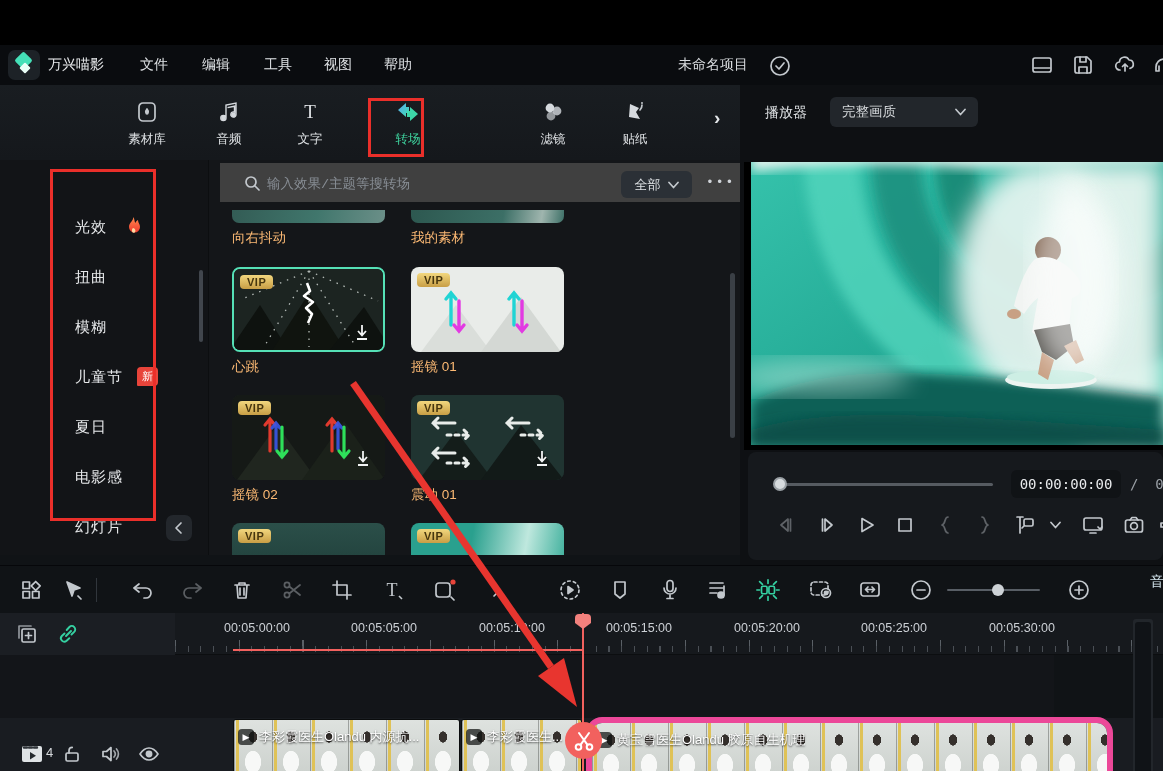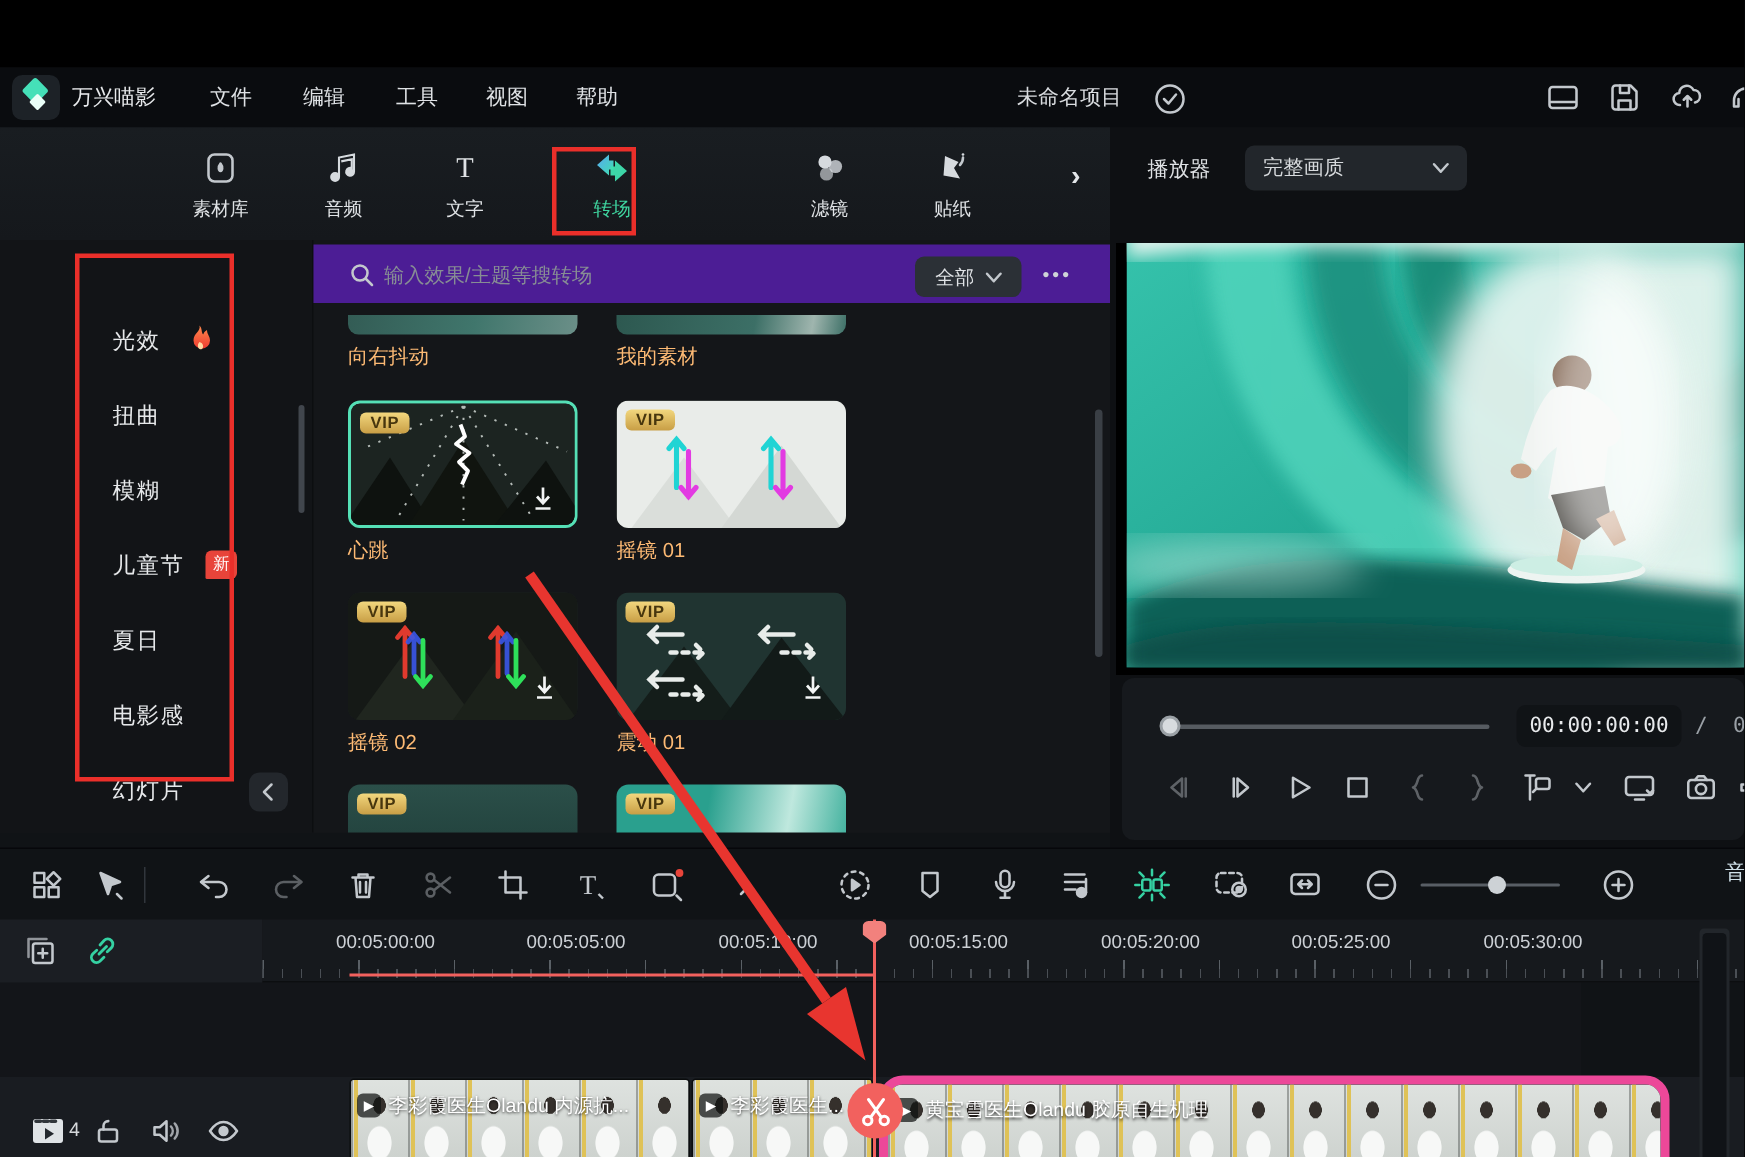--- a/index.html
+++ b/index.html
@@ -26,21 +26,21 @@
   .tab.active .t-lb { color:#3fd6a0; }
   .tabs-more { position:absolute; left:714px; top:22px; color:#e3e6e9; font-size:19px; font-weight:bold; }
 
   .sidebar { position:absolute; left:0; top:75px; width:208px; height:395px; background:#121417; }
   .side-item { position:absolute; left:75px; height:20px; font-size:15px; color:#e6e8ea; letter-spacing:1px; }
   .badge-new { position:absolute; left:137px; width:21px; height:19px; background:#e8443a; border-radius:4px 4px 4px 1px; color:#fff; font-size:11px; text-align:center; line-height:19px; }
   .side-scroll { position:absolute; left:199px; top:110px; width:4px; height:72px; background:#41464d; border-radius:2px; }
   .collapse-btn { position:absolute; left:166px; top:355px; width:26px; height:26px; background:#23272c; border-radius:7px; display:flex; align-items:center; justify-content:center; }
 
   .content { position:absolute; left:208px; top:75px; width:532px; height:395px; background:#141619; border-left:1px solid #0c0e10; }
-  .searchrow { position:absolute; left:0; top:3px; width:532px; height:39px; background:#4c1d95; display:flex; align-items:center; }
+  .searchrow { position:absolute; left:11px; top:3px; width:532px; height:39px; background:#404040; display:flex; align-items:center;font-family:Liberation Mono, monospace; }
   .search-ph { position:absolute; left:47px; top:12px; color:#878d94; font-size:13.5px; }
   .filter-pill { position:absolute; left:401px; top:8px; width:71px; height:27px; background:#2b3036; border-radius:6px; color:#dfe2e5; font-size:13px; display:flex; align-items:center; justify-content:center; gap:7px; }
   .more-dots { position:absolute; left:486px; top:12px; color:#cfd3d8; font-size:13px; letter-spacing:2px; }
   .grid-scroll { position:absolute; left:521px; top:113px; width:5px; height:165px; background:#3a3f45; border-radius:3px; }
 
   .g-label { position:absolute; font-size:13.5px; color:#fdba74; }
   .card { position:absolute; width:153px; height:85px; border-radius:8px; overflow:hidden; background:#1b2220; }
   .card.selected { border:2px solid #55e0b6; }
   .vip { position:absolute; left:6px; top:6px; padding:1px 7px; font-size:11px; font-weight:bold; color:#47360e; background:linear-gradient(#f2d77e,#c89e45); border-radius:4px; letter-spacing:.5px; }
   .sliver { position:absolute; width:153px; border-radius:0 0 7px 7px; }

